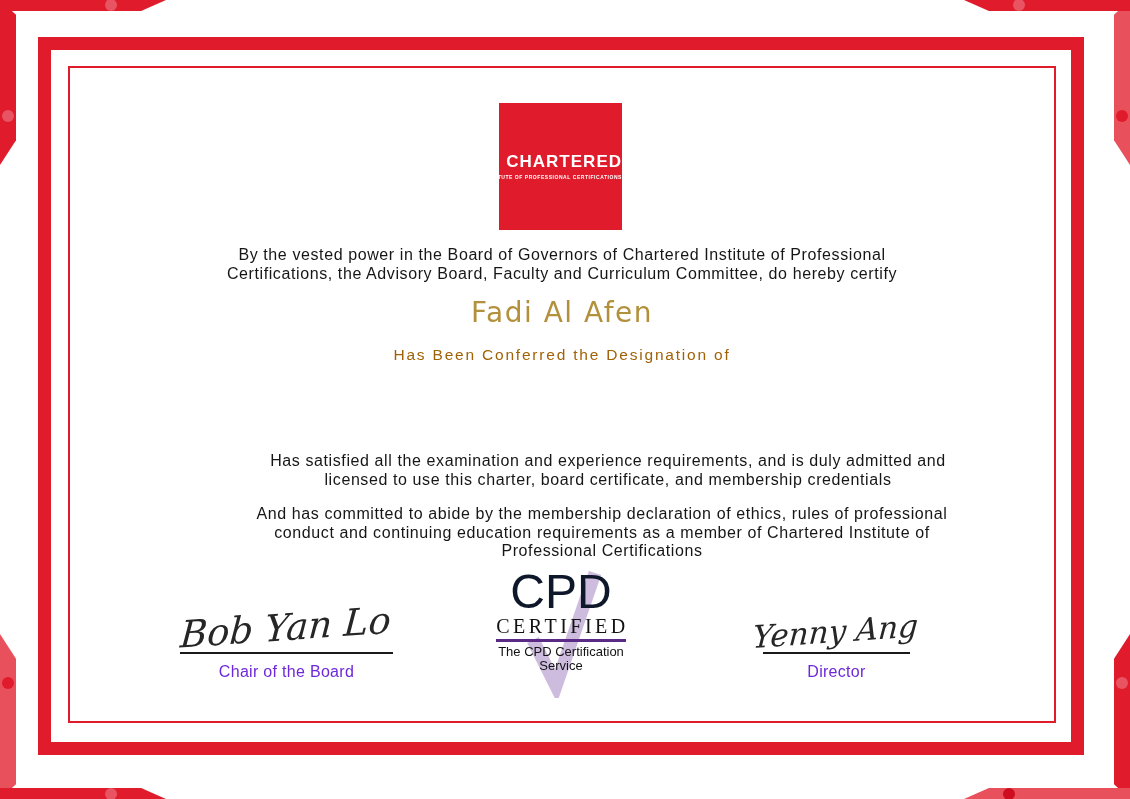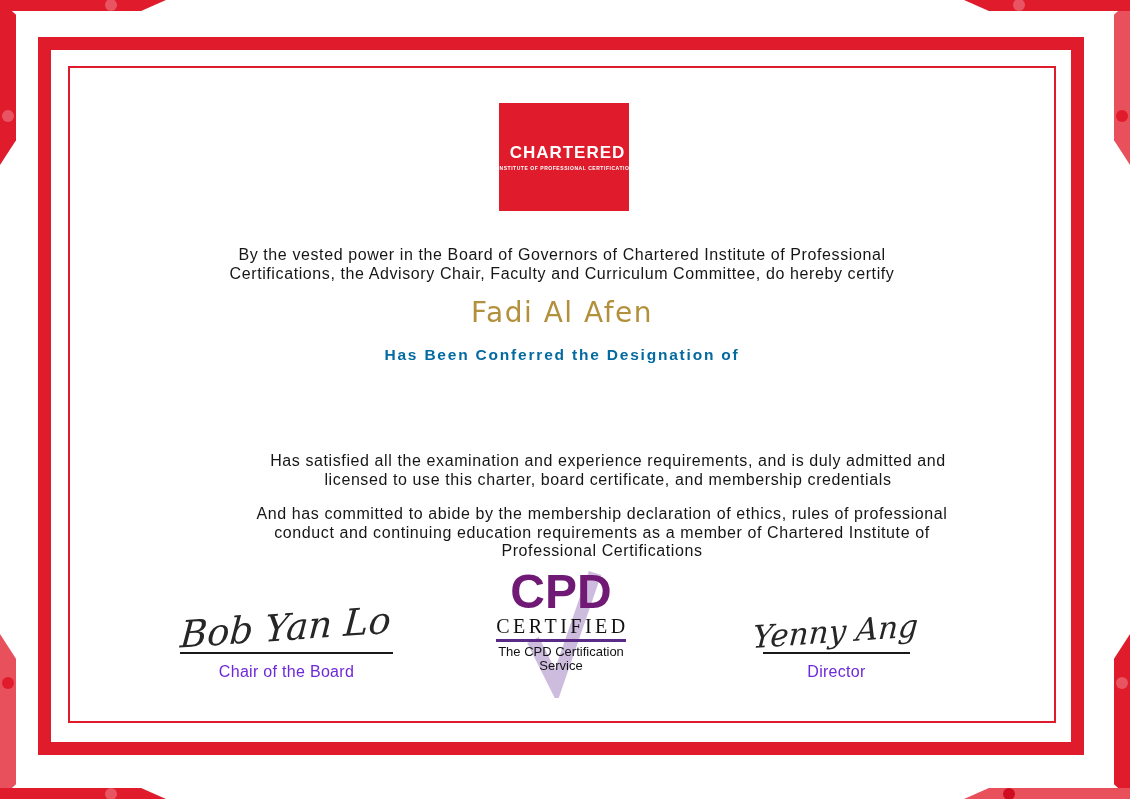--- a/index.html
+++ b/index.html
@@ -31,34 +31,34 @@
   
   .frame-outer{position:absolute;left:38px;top:37px;right:46px;bottom:44px;
     border:13px solid #e01b2c;}
   .frame-inner{position:absolute;left:68px;top:66px;right:74px;bottom:76px;
     border:2.5px solid #e01b2c;}
 
   
   .cline{position:absolute;left:0;width:1124px;text-align:center;color:#161616;}
 
   
-  .logo{position:absolute;left:499px;top:103px;width:123px;height:108px;
-    background:#e01b2c;display:flex;flex-direction:column;align-items:center;
-    justify-content:center;padding-left:7px;}
+  .logo{position:absolute;left:499px;top:103px;width:123px;height:127px;
+    background:#e01b2c;display:flex;flex-direction:column;align-items:flex-end;
+    justify-content:center;}
   .logo-main{color:#ffffff;font-weight:bold;font-size:17px;letter-spacing:1px;
     line-height:1;white-space:nowrap;}
   .logo-accent{font-weight:bold;}
   .logo-sub{color:#ffffff;font-size:5px;letter-spacing:0.55px;margin-top:4px;
     white-space:nowrap;font-weight:bold;}
 
   .para{font-size:16px;line-height:18.5px;letter-spacing:0.6px;}
   .intro{top:246px;}
   .name{top:296px;font-family:"DejaVu Sans", sans-serif;font-weight:normal;
     font-size:28px;letter-spacing:1.5px;color:#b3903c;}
-  .conferred{top:346px;font-size:15.5px;letter-spacing:1.8px;color:#0369a1;font-weight:bold;}
+  .conferred{top:346px;font-size:15.5px;letter-spacing:1.8px;color:#a16207;}
   .title{top:388px;font-family:"DejaVu Sans", sans-serif;font-weight:bold;
     font-size:30px;letter-spacing:1px;color:#b3903c;}
   .p2{top:452px;margin-left:46px;}
   .p3{top:505px;padding-left:40px;}
 
   
   .sigblock{position:absolute;text-align:center;}
   .sig-left{left:180px;top:578px;width:213px;}
   .sig-right{left:763px;top:584px;width:147px;}
   .script{font-family:"DejaVu Serif", serif;font-style:italic;color:#262626;
@@ -67,22 +67,22 @@
   .sig-left .script{font-size:37px;height:71px;}
   .sig-right .script{font-size:31px;height:65px;}
   .sig-rule{border:none;border-top:2px solid #1a1a1a;margin:3px 0 0 0;}
   .role{font-size:16px;color:#6d28d9;margin-top:9px;letter-spacing:0.3px;}
 
   
   .cpd{position:absolute;left:481px;top:570px;width:160px;height:128px;
     text-align:center;}
   .cpd-check{position:absolute;left:0;top:0;z-index:0;}
   .cpd-inner{position:relative;z-index:1;}
-  .cpd-acronym{font-size:48px;line-height:0.92;font-weight:bold;
-    color:#701a75;letter-spacing:0;font-family:"Liberation Sans", sans-serif;}
+  .cpd-acronym{font-size:48px;line-height:0.92;font-weight:normal;
+    color:#0f172a;letter-spacing:0;font-family:"Liberation Sans", sans-serif;}
   .cpd-certified{font-family:"Liberation Serif", serif;font-size:20px;
     letter-spacing:3.5px;color:#121212;margin-top:1px;padding-left:3px;}
   .cpd-rule{height:2.5px;background:#5b2a86;width:130px;margin:1px auto 3px;}
   .cpd-service{font-size:13px;line-height:1.08;color:#121212;
     font-family:"Liberation Sans", sans-serif;}
 </style>
 </head>
 <body>
 
 <div class="cert">
@@ -125,21 +125,21 @@
 
   <div class="logo">
     <div class="logo-main">
       <span>CHARTER</span><span class="logo-accent">ED</span>
     </div>
     <div class="logo-sub">INSTITUTE OF PROFESSIONAL CERTIFICATIONS</div>
   </div>
 
   <div class="cline para intro">
     <div>By the vested power in the Board of Governors of Chartered Institute of Professional</div>
-    <div>Certifications, the Advisory Chair, Faculty and Curriculum Committee, do hereby certify</div>
+    <div>Certifications, the Advisory Board, Faculty and Curriculum Committee, do hereby certify</div>
   </div>
 
   <div class="cline name">Fadi Al Afen</div>
 
   <div class="cline conferred">Has Been Conferred the Designation of</div>
 
 
   <div class="cline para p2">
     <div>Has satisfied all the examination and experience requirements, and is duly admitted and</div>
     <div>licensed to use this charter, board certificate, and membership credentials</div>

